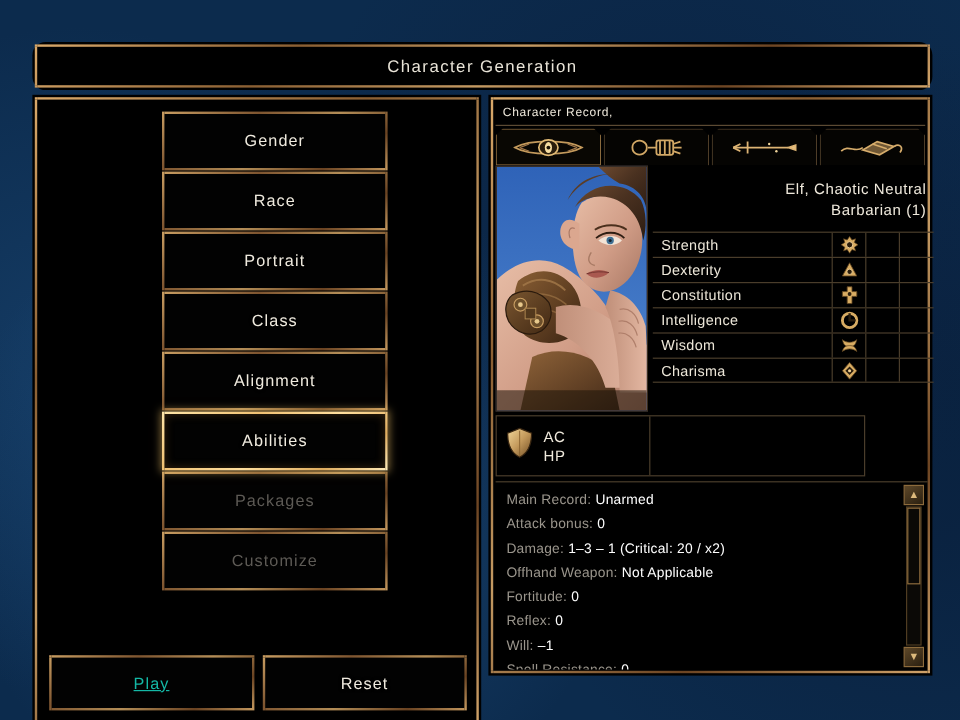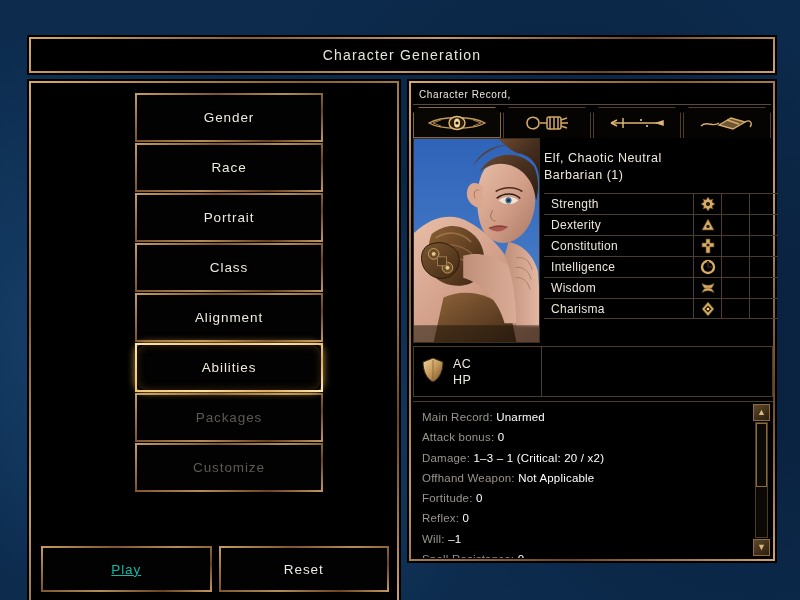--- a/index.html
+++ b/index.html
@@ -39,21 +39,21 @@
   }
   .goldframe:before{
     content:"";position:absolute;inset:0;
     border:2px solid transparent;
     border-image:linear-gradient(140deg,#d8a86a 0%,#8a5f33 28%,#c49a63 52%,#6d4523 78%,#d0a36a 100%) 1;
     pointer-events:none;
   }
 
   
   #titlebar{
-    left:28px; top:36px; width:748px; height:38px;
+    left:28px; top:36px; width:748px; height:38px;border-radius:10px;
   }
   #titlebar .txt{
     width:100%;height:100%;display:flex;align-items:center;justify-content:center;
     color:#e9e4d8; font-size:14px; letter-spacing:1.2px;
     text-shadow:0 0 3px rgba(0,0,0,.9);
   }
 
   
   #leftpanel{ left:28px; top:80px; width:372px; height:526px; }
 
@@ -67,21 +67,20 @@
     display:flex;align-items:center;justify-content:center;
     color:#efeade; font-size:13.5px; letter-spacing:.9px;
     text-shadow:0 0 3px #000;
     border:2px solid transparent;
     border-image:linear-gradient(150deg,#c79c61 0%,#7e5530 30%,#b38d57 55%,#6a4322 80%,#c3975e 100%) 1;
   }
   .navbtn.sel{
     border-image:linear-gradient(150deg,#ffe6a8 0%,#f0c173 30%,#ffdf9e 55%,#e0ad5f 80%,#ffeab6 100%) 1;
     box-shadow:0 0 7px 1px rgba(255,205,110,.55), inset 0 0 8px rgba(160,110,40,.35);
     z-index:3;
-    border-radius:11px;
   }
   .navbtn.dis{ color:#5d5a55; text-shadow:none; }
 
   #action-row{
     position:absolute; left:12px; bottom:13px; width:348px;
     display:flex; gap:7px;
   }
   .actbtn{
     position:relative; flex:1; height:46px;
     background:#020202;
@@ -129,21 +128,21 @@
   }
   #portrait{
     position:absolute; left:0; top:0; width:127px; height:205px;
     border:1px solid #3a2d1d; overflow:hidden;
     background:#2b2f4a;
   }
   #portrait svg{ width:100%; height:100%; display:block; }
 
   #charline{
     position:absolute; left:131px; top:12px; width:228px;
-    color:#efe9dc; font-size:12.5px; line-height:17px; letter-spacing:.5px;
+    color:#efe9dc; font-size:12.5px; line-height:17px; letter-spacing:.5px;text-align:right;
   }
 
   
   #abtable{
     position:absolute; left:131px; top:55px; width:234px;
   }
   .abrow{
     display:flex; height:21px; align-items:stretch;
     border-top:1px solid #4a3d2b;
   }
@@ -156,21 +155,21 @@
   .ab-icon{
     width:28px; display:flex;align-items:center;justify-content:center;
     border-right:1px solid #4a3d2b;
     color:#d5a95f;
   }
   .ab-v1,.ab-v2{ width:28px; border-right:1px solid #4a3d2b; }
   .ab-v2{ border-right:none; }
 
   
   #achp{
-    position:absolute; left:4px; top:265px; width:360px; height:51px;
+    position:absolute; left:4px; top:265px; width:308px; height:51px;
     border:1px solid #4a3d2b;
     display:flex;
   }
   #achp-left{
     width:128px; border-right:1px solid #4a3d2b;
     display:flex; align-items:center; padding-left:8px; gap:9px;
   }
   #achp-labels{ color:#efe9dc; font-size:12.5px; line-height:16px; letter-spacing:.4px; }
   #achp-right{ flex:1; }
 

